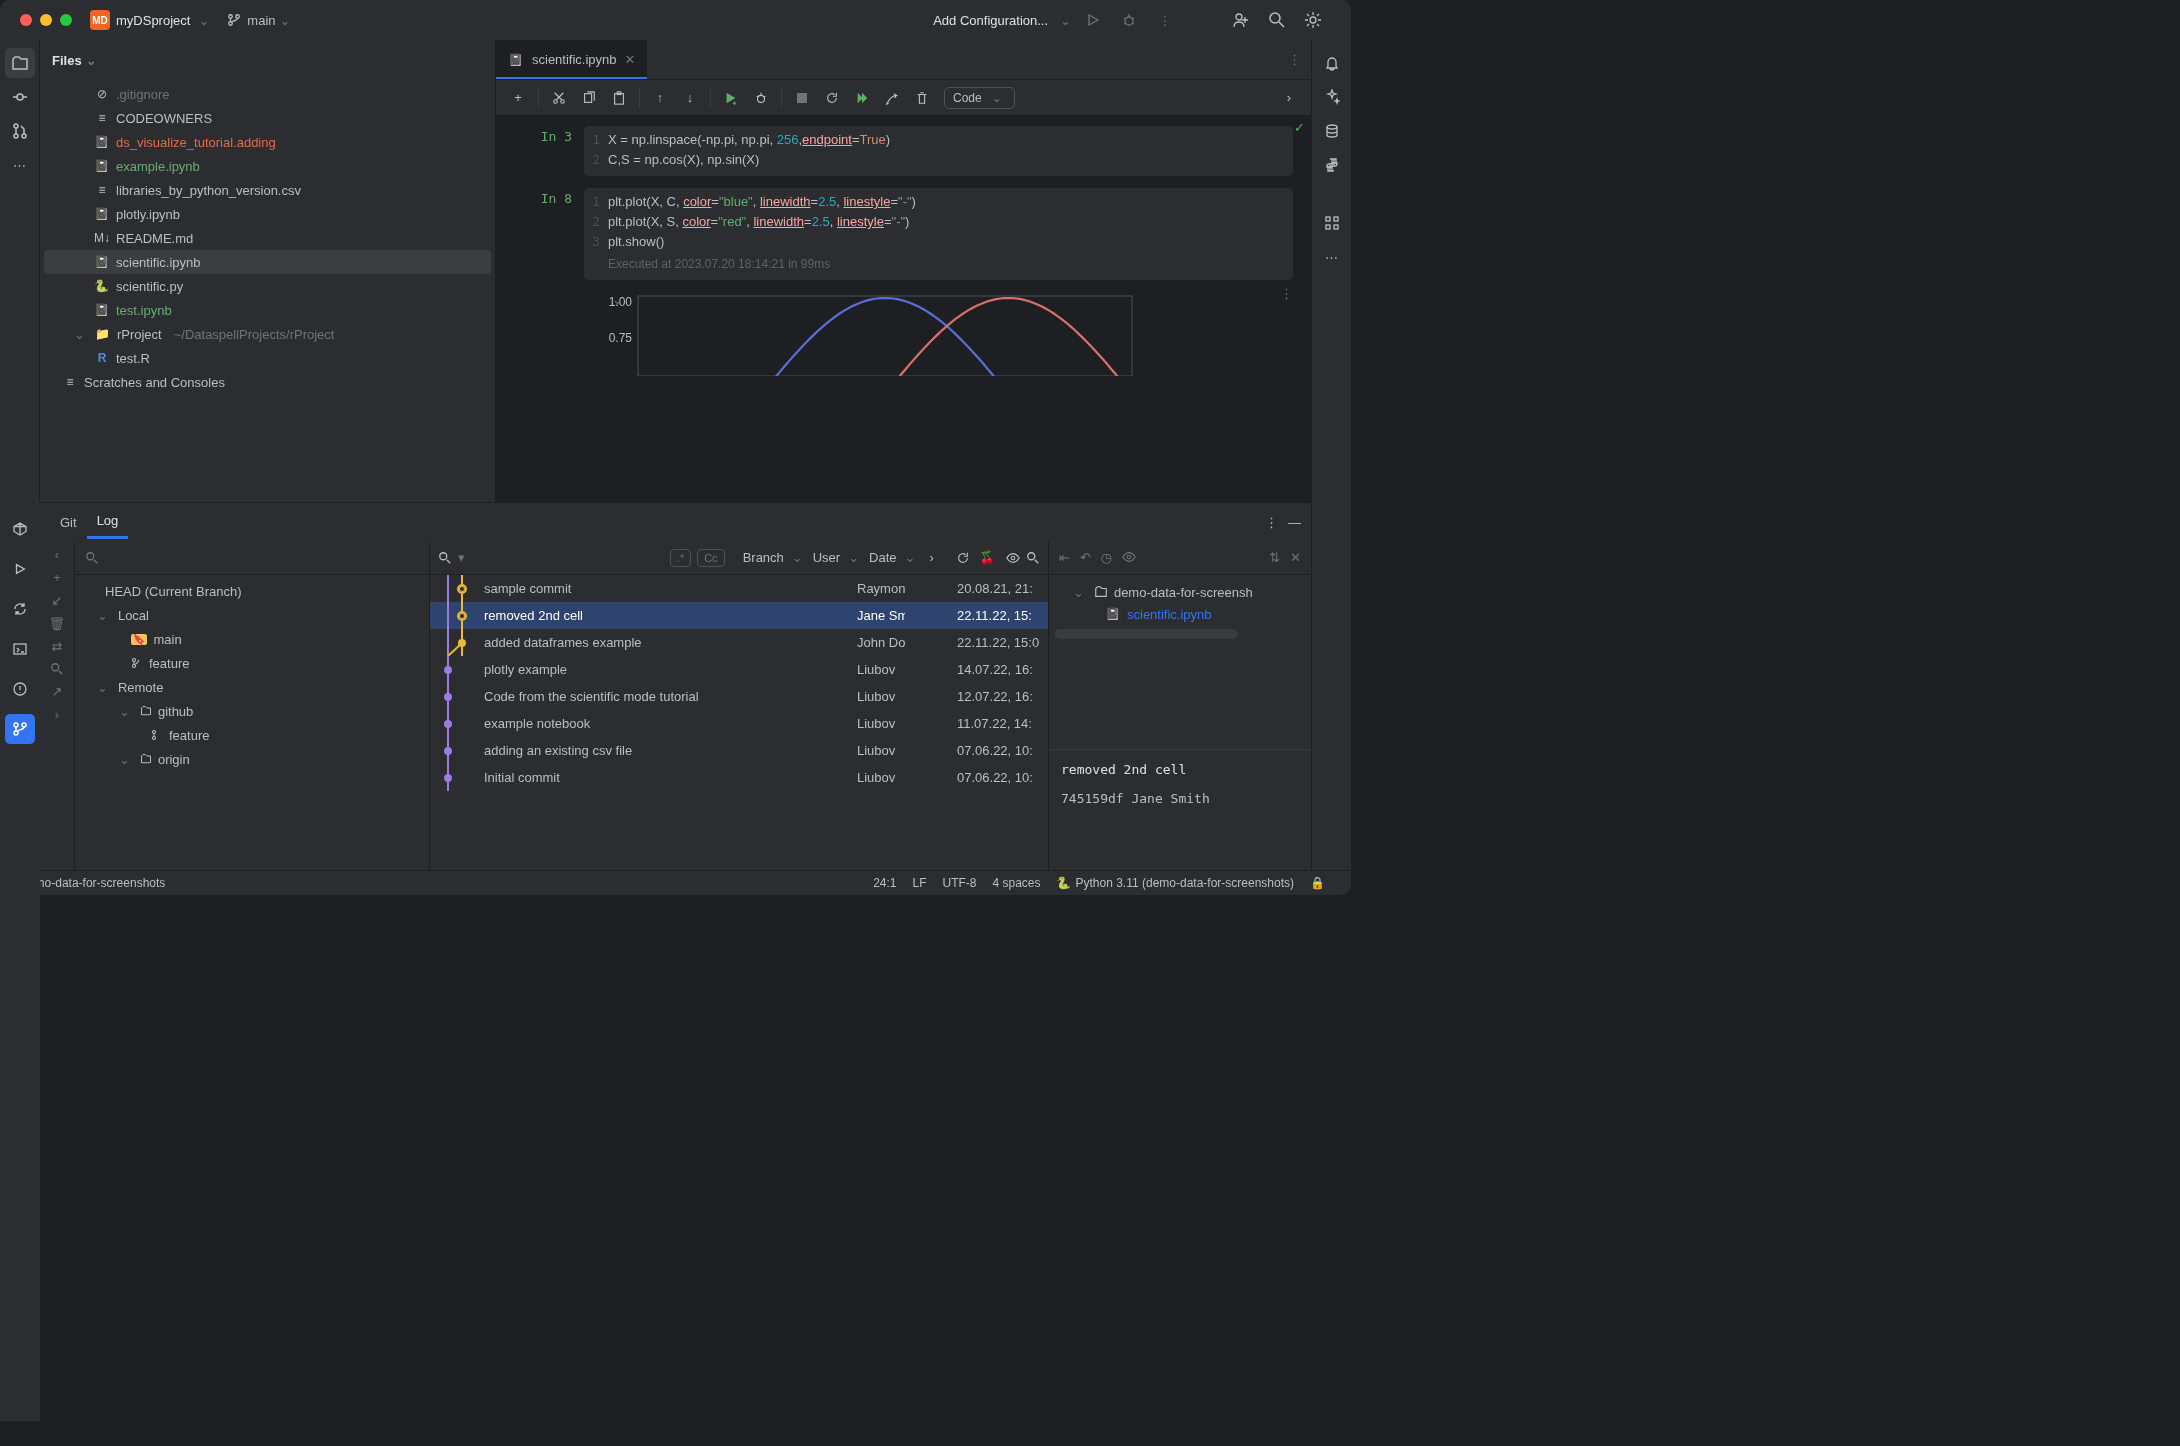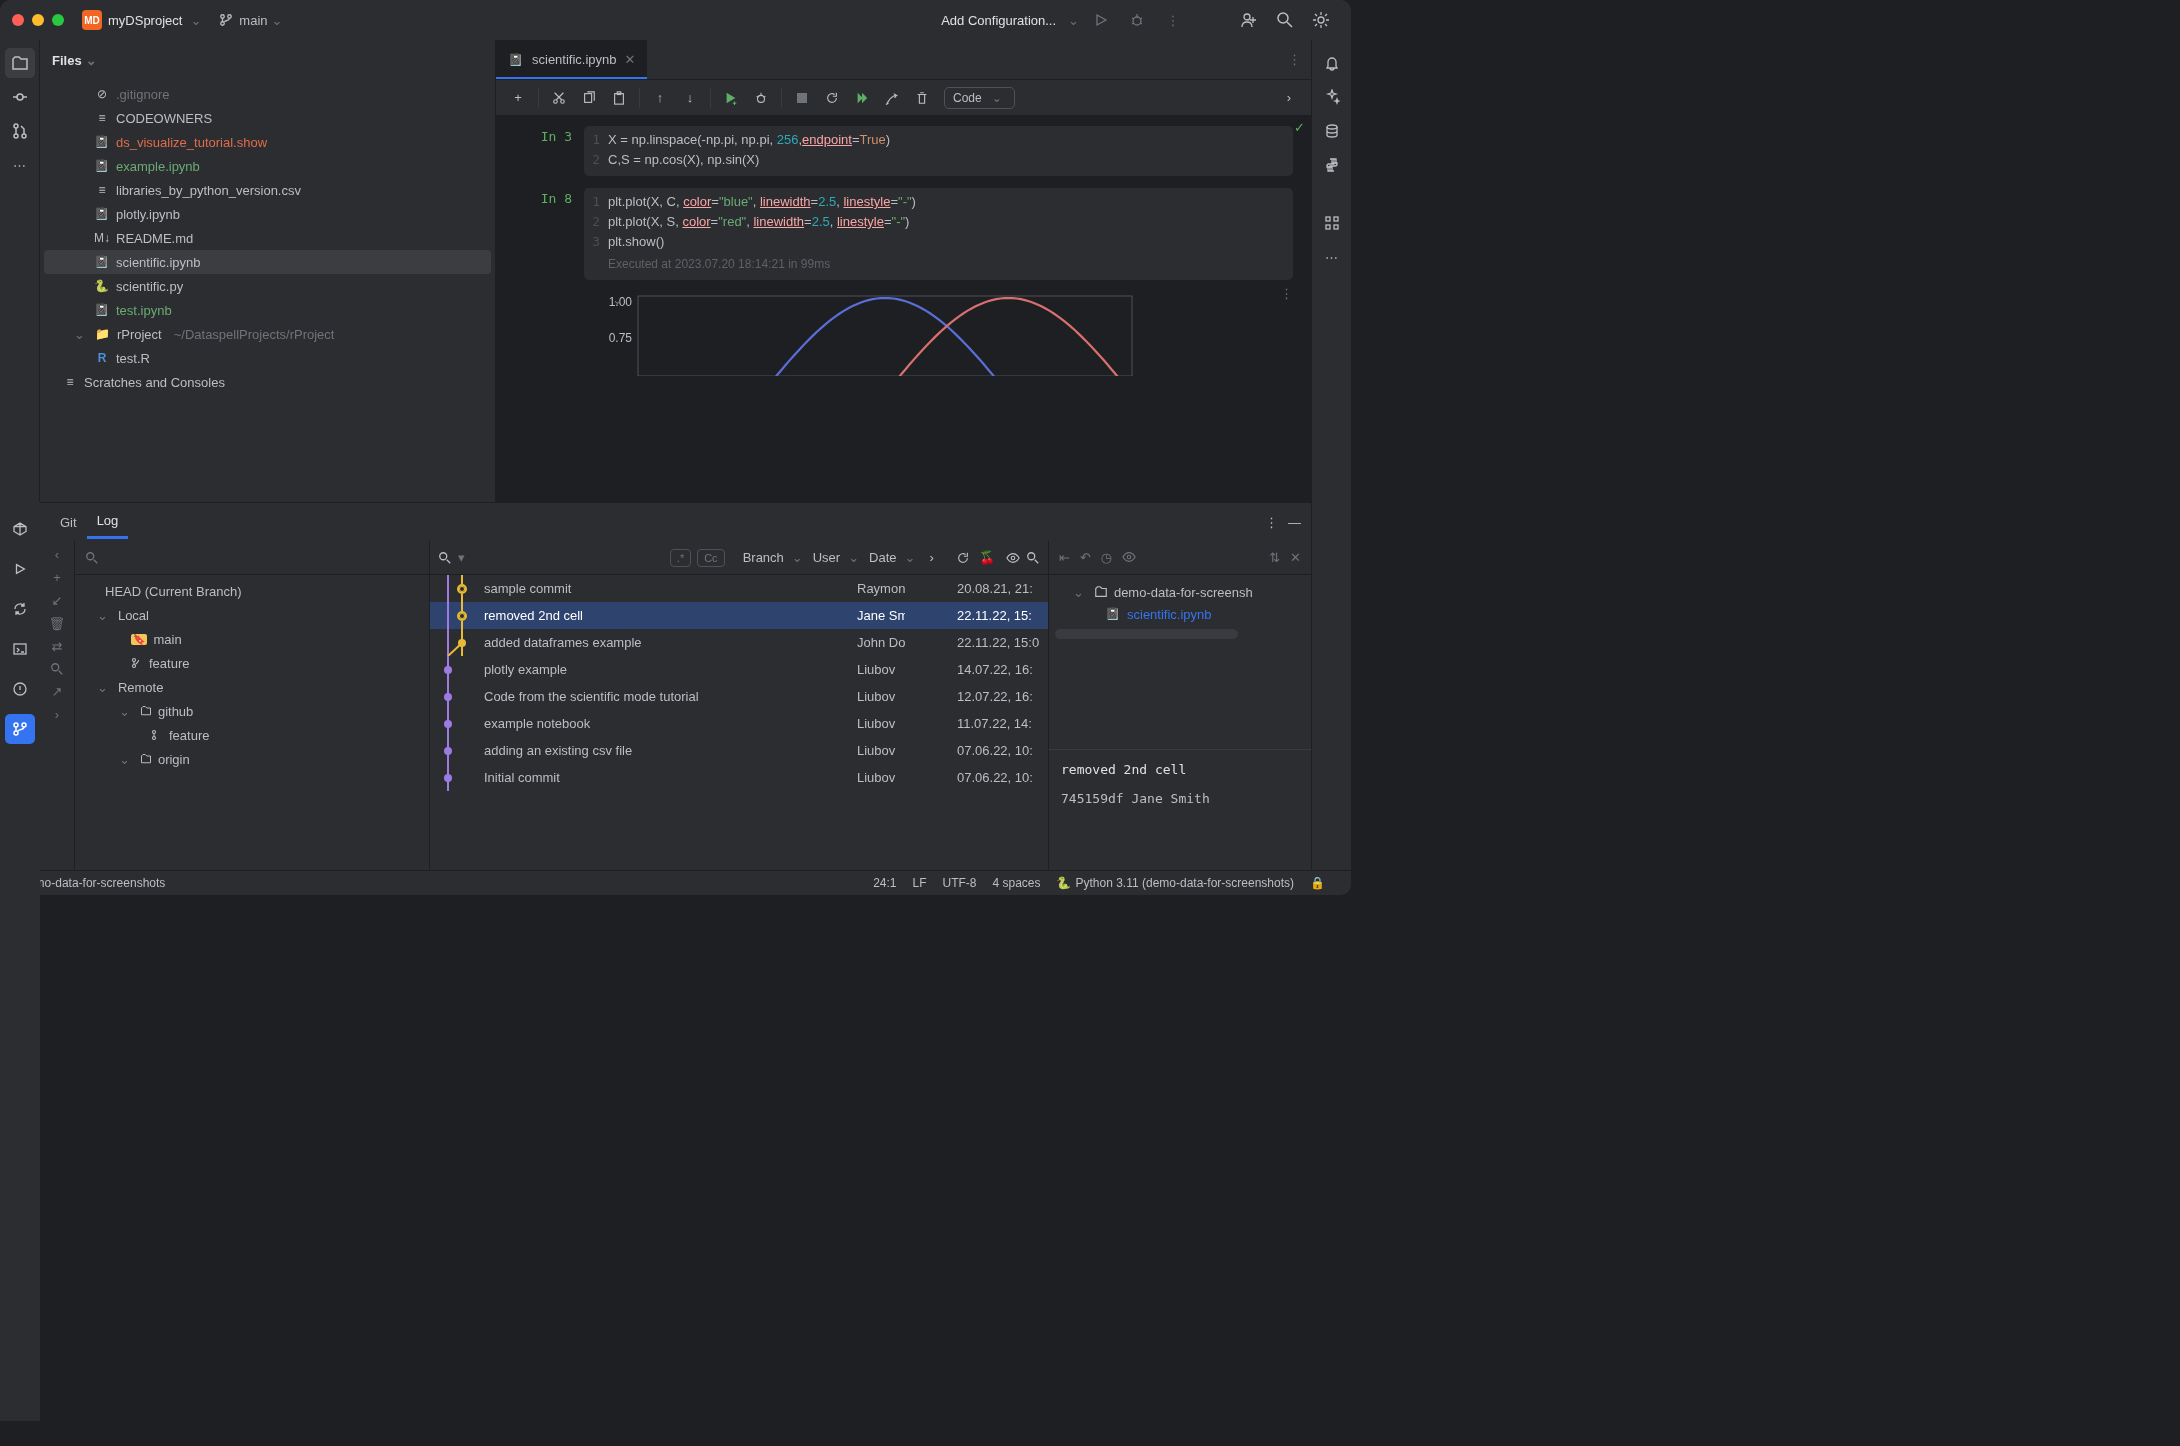--- a/index.html
+++ b/index.html
@@ -1,19 +1,19 @@
 <!DOCTYPE html>
 <html><head>
 <meta charset="utf-8">
 <style>
 * { margin: 0; padding: 0; box-sizing: border-box; font-family: -apple-system, "Segoe UI", sans-serif; }
 body { background: #1e1f22; color: #bcbec4; width: 1351px; height: 895px; overflow: hidden; font-size: 13px; border-radius: 10px; }
 
 
-.titlebar { height: 40px; display: flex; align-items: center; padding: 0 12px; background: #2b2d30; }
+.titlebar { height: 40px; display: flex; align-items: center; padding: 0 20px; background: #2b2d30; }
 .traffic { display: flex; gap: 8px; margin-right: 18px; }
 .traffic span { width: 12px; height: 12px; border-radius: 50%; }
 .tl-red { background: #ff5f57; } .tl-yel { background: #febc2e; } .tl-grn { background: #28c840; }
 .proj-badge { width: 20px; height: 20px; background: #f26522; border-radius: 4px; color: #fff; font-size: 10px; font-weight: bold; display: flex; align-items: center; justify-content: center; margin-right: 6px; }
 .proj-name { font-weight: 500; color: #dfe1e5; margin-right: 4px; }
 .chev { color: #6f737a; margin: 0 4px; }
 .branch-ico { margin-left: 14px; margin-right: 6px; color: #bcbec4; }
 .spacer { flex: 1; }
 .config-dd { color: #dfe1e5; margin-right: 8px; }
 .tb-icon { width: 28px; height: 28px; display: flex; align-items: center; justify-content: center; color: #6f737a; margin: 0 4px; cursor: pointer; }
@@ -211,21 +211,21 @@
             <div class="tree-row">
               <span class="ico">⊘</span>
               <span class="file-dim">.gitignore</span>
             </div>
             <div class="tree-row">
               <span class="ico">≡</span>
               <span class="">CODEOWNERS</span>
             </div>
             <div class="tree-row">
               <span class="ico">📓</span>
-              <span class="file-orange">ds_visualize_tutorial.show</span>
+              <span class="file-orange">ds_visualize_tutorial.adding</span>
             </div>
             <div class="tree-row">
               <span class="ico">📓</span>
               <span class="file-green">example.ipynb</span>
             </div>
             <div class="tree-row">
               <span class="ico">≡</span>
               <span class="">libraries_by_python_version.csv</span>
             </div>
             <div class="tree-row">

